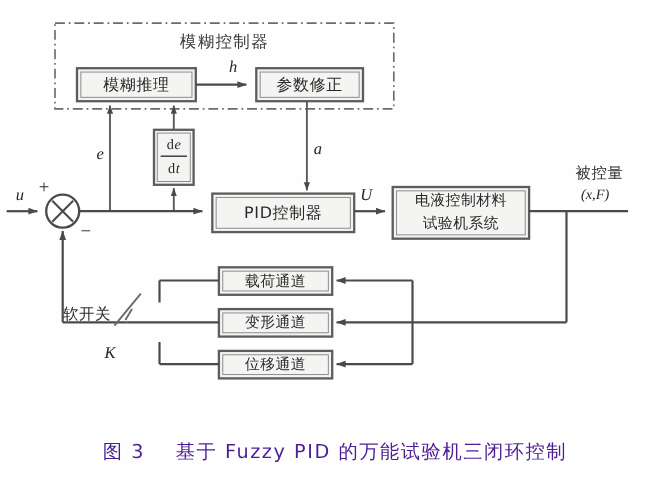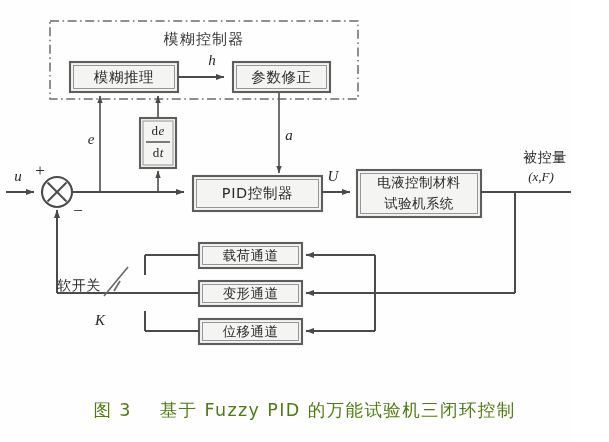--- a/index.html
+++ b/index.html
@@ -137,21 +137,21 @@
     font-style: italic;
   }
   .caption-line {
     position: absolute;
     left: 0;
     width: 609px;
     text-align: center;
     font-family: "DejaVu Sans", "Liberation Sans", sans-serif;
     font-size: 17.5px;
     letter-spacing: 1.4px;
-    color: #4d7c0f;
+    color: #4c1d95;
     white-space: pre;
   }
 </style>
 </head>
 <body>
 
 <div id="figure-root">
 
   <svg id="diagram-svg" viewBox="0 0 609 442">
     <defs>

